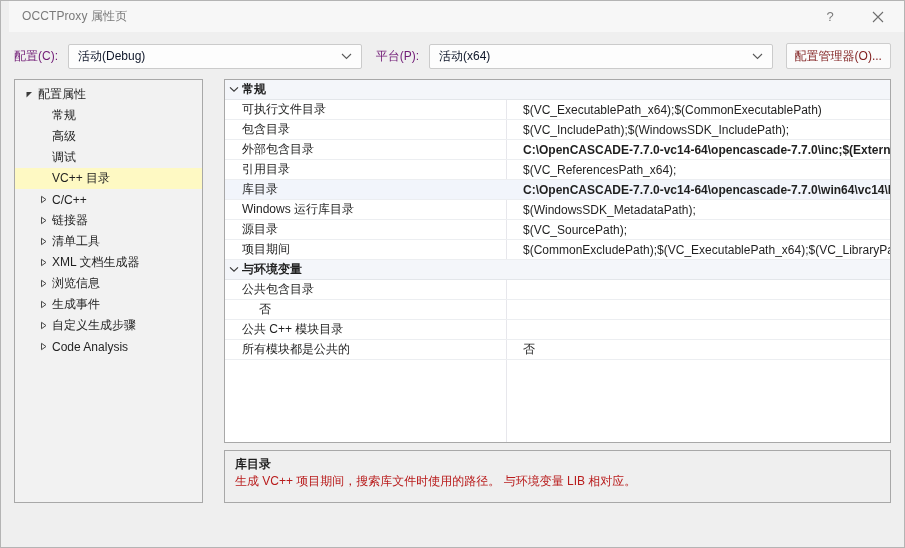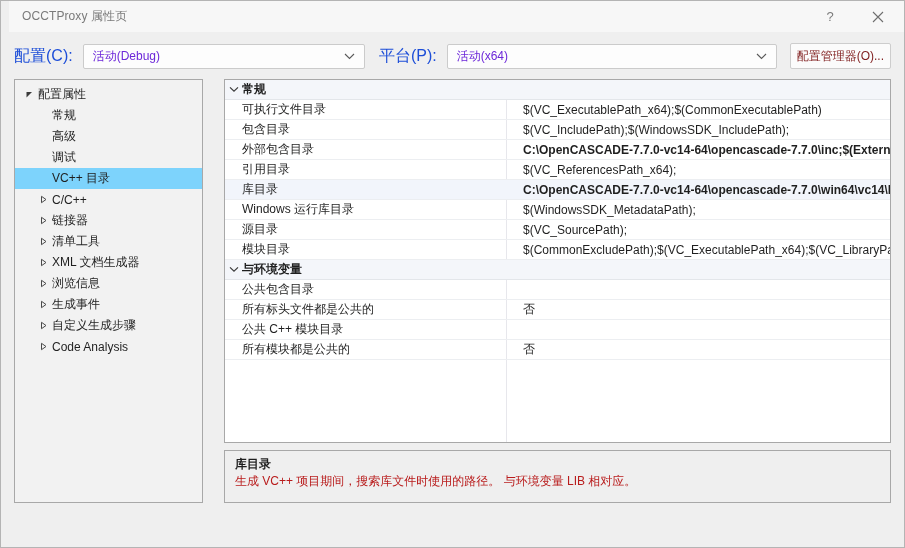--- a/index.html
+++ b/index.html
@@ -62,36 +62,36 @@
   
   #config-row {
     height: 34px;
     min-height: 34px;
     display: flex;
     align-items: center;
     padding: 0 13px;
     margin-top: 7px;
   }
   .field-label {
-    font-size: 16px;
-    color: #1d4ed8;
+    font-size: 12px;
+    color: #701a75;
     white-space: nowrap;
   }
   .combo {
     position: relative;
     height: 25px;
     box-sizing: border-box;
     border: 1px solid #cbcbcb;
     background: #fdfdfd;
     border-radius: 2px;
     display: flex;
     align-items: center;
     padding-left: 9px;
     font-size: 12px;
-    color: #6d28d9;
+    color: #0f172a;
   }
   .combo .chev {
     position: absolute;
     right: 9px;
     top: 50%;
     transform: translateY(-50%);
     color: #5a5a5a;
   }
   #config-combo { width: 306px; margin-left: 10px; }
   #platform-combo { width: 358px; margin-left: 10px; }
@@ -138,21 +138,21 @@
   }
   .tree-item {
     height: 21px;
     display: flex;
     align-items: center;
     font-size: 12px;
     color: #1f1f1f;
     white-space: nowrap;
     padding-right: 4px;
   }
-  .tree-item.selected { background: #7dd3fc; }
+  .tree-item.selected { background: #fef9c3; }
   .tw {
     width: 17px;
     min-width: 17px;
     display: flex;
     align-items: center;
     justify-content: center;
     color: #3b3b3b;
   }
   .tree-label { overflow: hidden; text-overflow: clip; }
 
@@ -447,40 +447,39 @@
               <span class="gname">Windows 运行库目录</span>
               <span class="gval">$(WindowsSDK_MetadataPath);</span>
             </div>
             <div class="grow">
               <span class="gexp"></span>
               <span class="gname">源目录</span>
               <span class="gval">$(VC_SourcePath);</span>
             </div>
             <div class="grow">
               <span class="gexp"></span>
-              <span class="gname">模块目录</span>
+              <span class="gname">项目期间</span>
               <span class="gval">$(CommonExcludePath);$(VC_ExecutablePath_x64);$(VC_LibraryPath_x64);</span>
             </div>
             <div class="grow category">
               <span class="gexp">
                 <svg width="10" height="7" viewBox="0 0 10 7">
                   <path d="M1 1.4 L5 5.2 L9 1.4" stroke="#3a3a3a" stroke-width="1.2" fill="none"></path>
                 </svg>
               </span>
               <span class="gname">与环境变量</span>
               <span class="gval"></span>
             </div>
             <div class="grow">
               <span class="gexp"></span>
               <span class="gname">公共包含目录</span>
               <span class="gval"></span>
             </div>
             <div class="grow">
               <span class="gexp"></span>
-              <span class="gname">所有标头文件都是公共的</span>
               <span class="gval">否</span>
             </div>
             <div class="grow">
               <span class="gexp"></span>
               <span class="gname">公共 C++ 模块目录</span>
               <span class="gval"></span>
             </div>
             <div class="grow">
               <span class="gexp"></span>
               <span class="gname">所有模块都是公共的</span>

